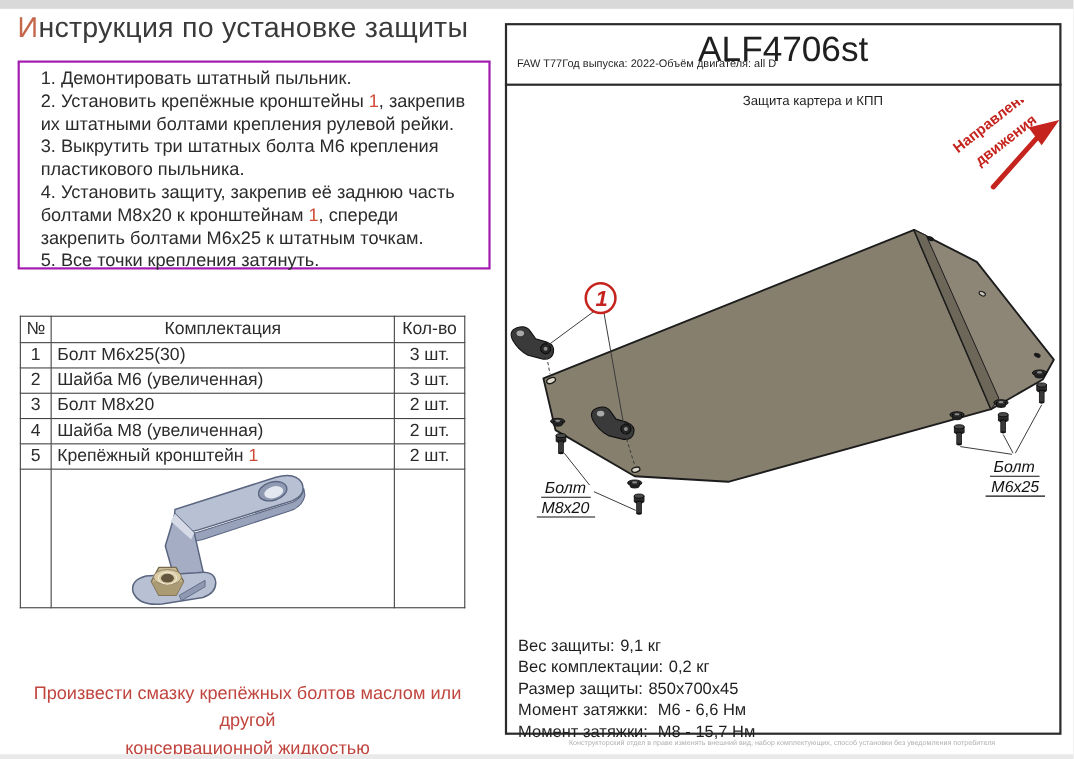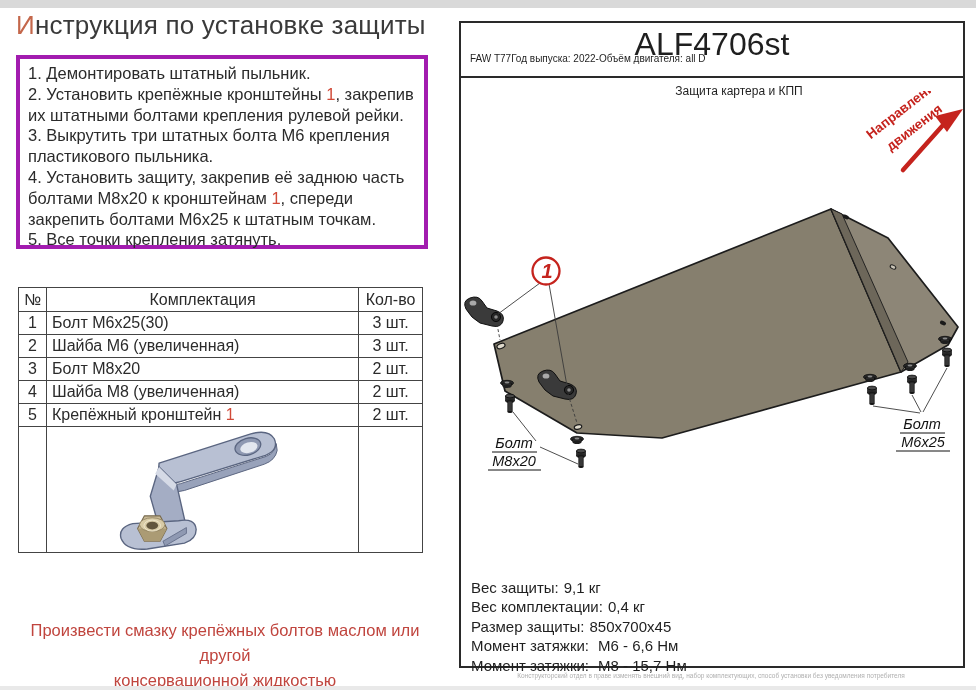--- a/index.html
+++ b/index.html
@@ -8,22 +8,22 @@
   .abs{position:absolute;}
 
   
   .top-strip{left:0;top:0;width:976px;height:8px;background:#d9d9d9;}
 
   
   .doc-title{left:16px;top:10px;width:430px;font-size:26px;letter-spacing:.2px;color:#3a3a3a;}
   .doc-title .first{color:#c4674b;}
 
   
-  .instr-box{left:16px;top:55px;width:388px;height:178px;border:4px solid #a21caf;
-             padding:4px 8px;font-size:16.5px;line-height:20.8px;color:#2b2b2b;background:#fff;}
+  .instr-box{left:16px;top:55px;width:388px;height:178px;border:2px solid #a21caf;
+             padding:4px 19px;font-size:16.5px;line-height:20.8px;color:#2b2b2b;background:#fff;}
   .red{color:#d14a38;}
 
   
   table.parts{left:18px;top:287px;width:405px;border-collapse:collapse;font-size:16px;color:#2b2b2b;
               table-layout:fixed;background:#fff;}
   table.parts td,table.parts th{border:1.5px solid #444;padding:0 5px;height:22px;font-weight:normal;}
   table.parts th{height:23px;}
   td.c,th.c{text-align:center;padding:0 2px;}
   td.n{text-align:left;}
   tr.img-row td{height:125px;vertical-align:top;border-top:1.5px solid #444;}
@@ -236,21 +236,21 @@
     <g>
       <text x="922" y="429" font-size="14.5" font-style="italic" fill="#111" text-anchor="middle">Болт</text>
       <line x1="900" y1="433" x2="945" y2="433" stroke="#111" stroke-width="1"></line>
       <text x="923" y="447" font-size="14.5" font-style="italic" fill="#111" text-anchor="middle">М6х25</text>
       <line x1="896" y1="451" x2="950" y2="451" stroke="#111" stroke-width="1"></line>
     </g>
   </svg>
 
   <div class="abs specs">
     <div class="row"><span>Вес защиты:</span><span class="v bold">9,1 кг</span></div>
-    <div class="row"><span>Вес комплектации:</span><span class="v bold">0,4 кг</span></div>
+    <div class="row"><span>Вес комплектации:</span><span class="v bold">0,2 кг</span></div>
     <div class="row"><span>Размер защиты:</span><span class="v bold">850х700х45</span></div>
     <div class="row"><span>Момент затяжки:</span><span class="v" style="margin-left:9px">М6 - 6,6 Нм</span></div>
     <div class="row"><span>Момент затяжки:</span><span class="v" style="margin-left:9px">М8 - 15,7 Нм</span></div>
   </div>
 
   <div class="abs disclaimer">Конструкторский отдел в праве изменять внешний вид, набор комплектующих, способ установки без уведомления потребителя</div>
 
 </div>
 
 </body></html>

